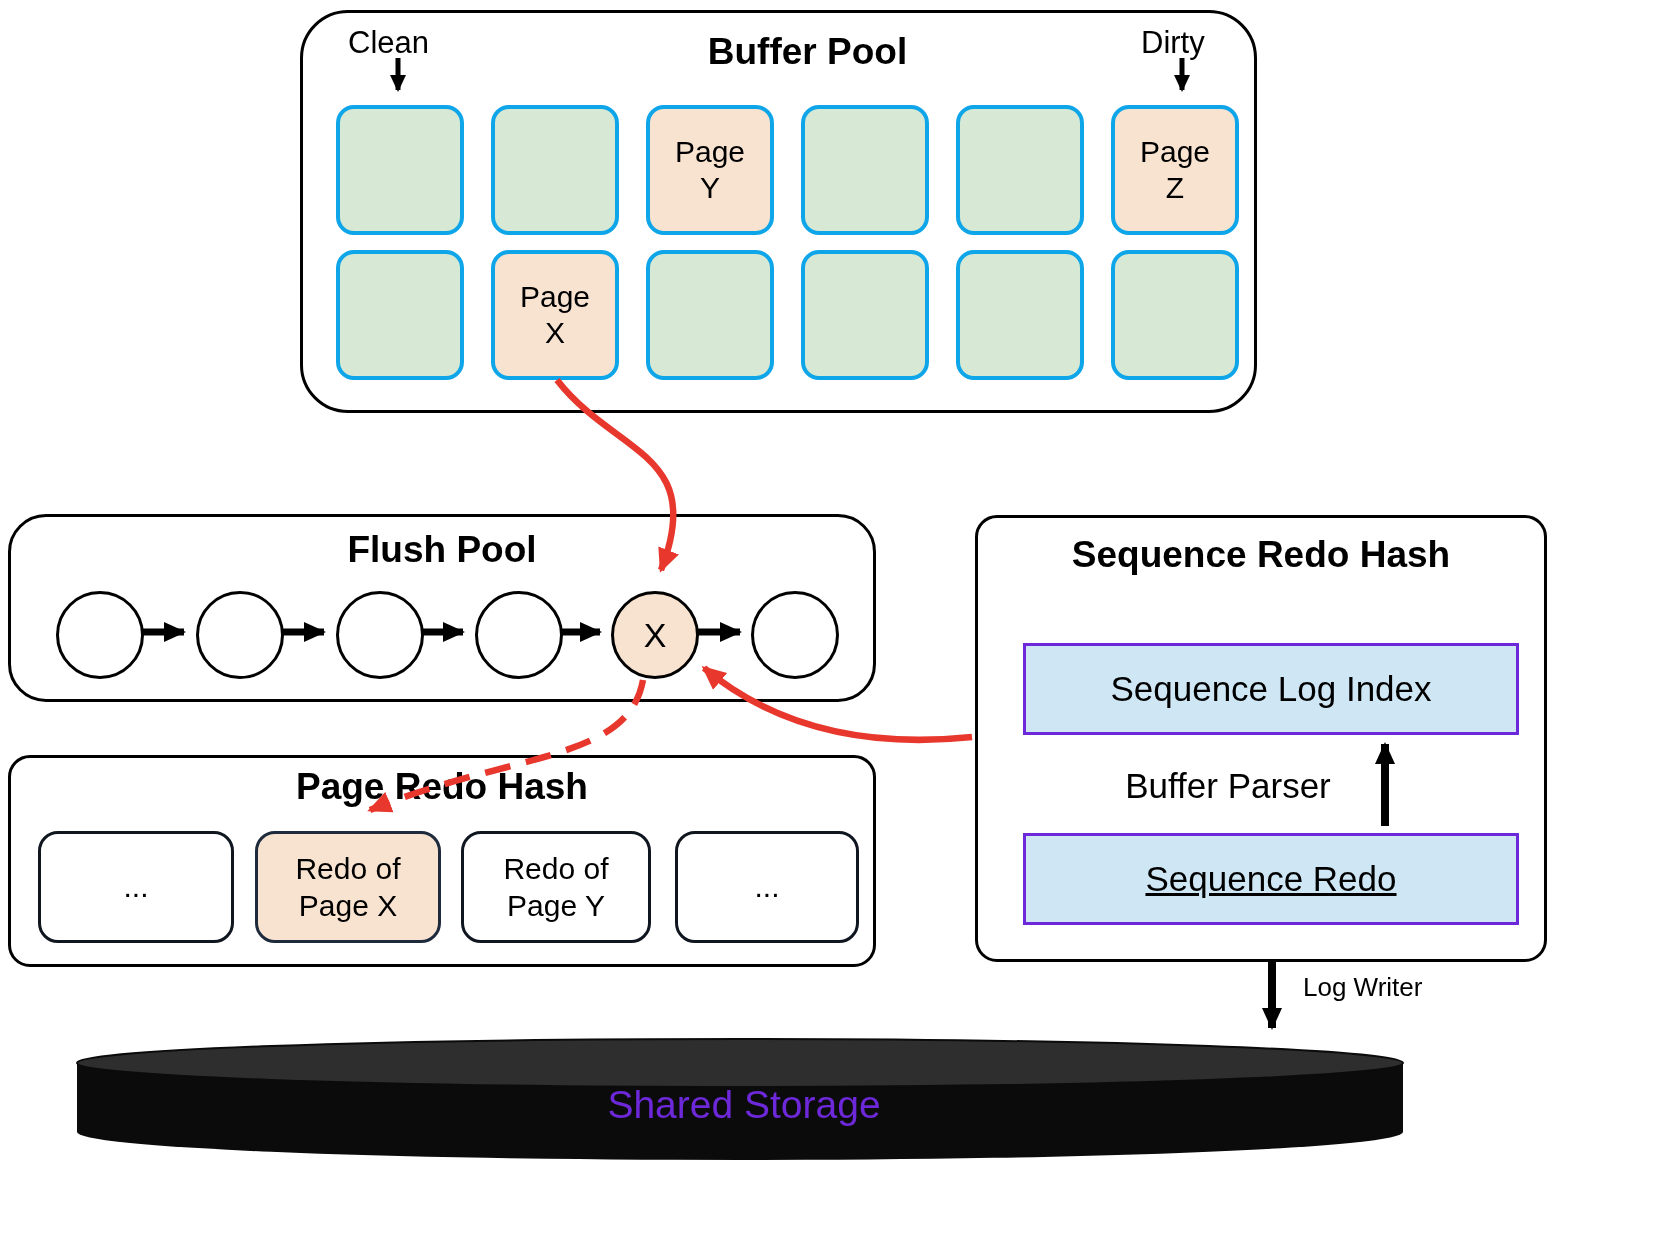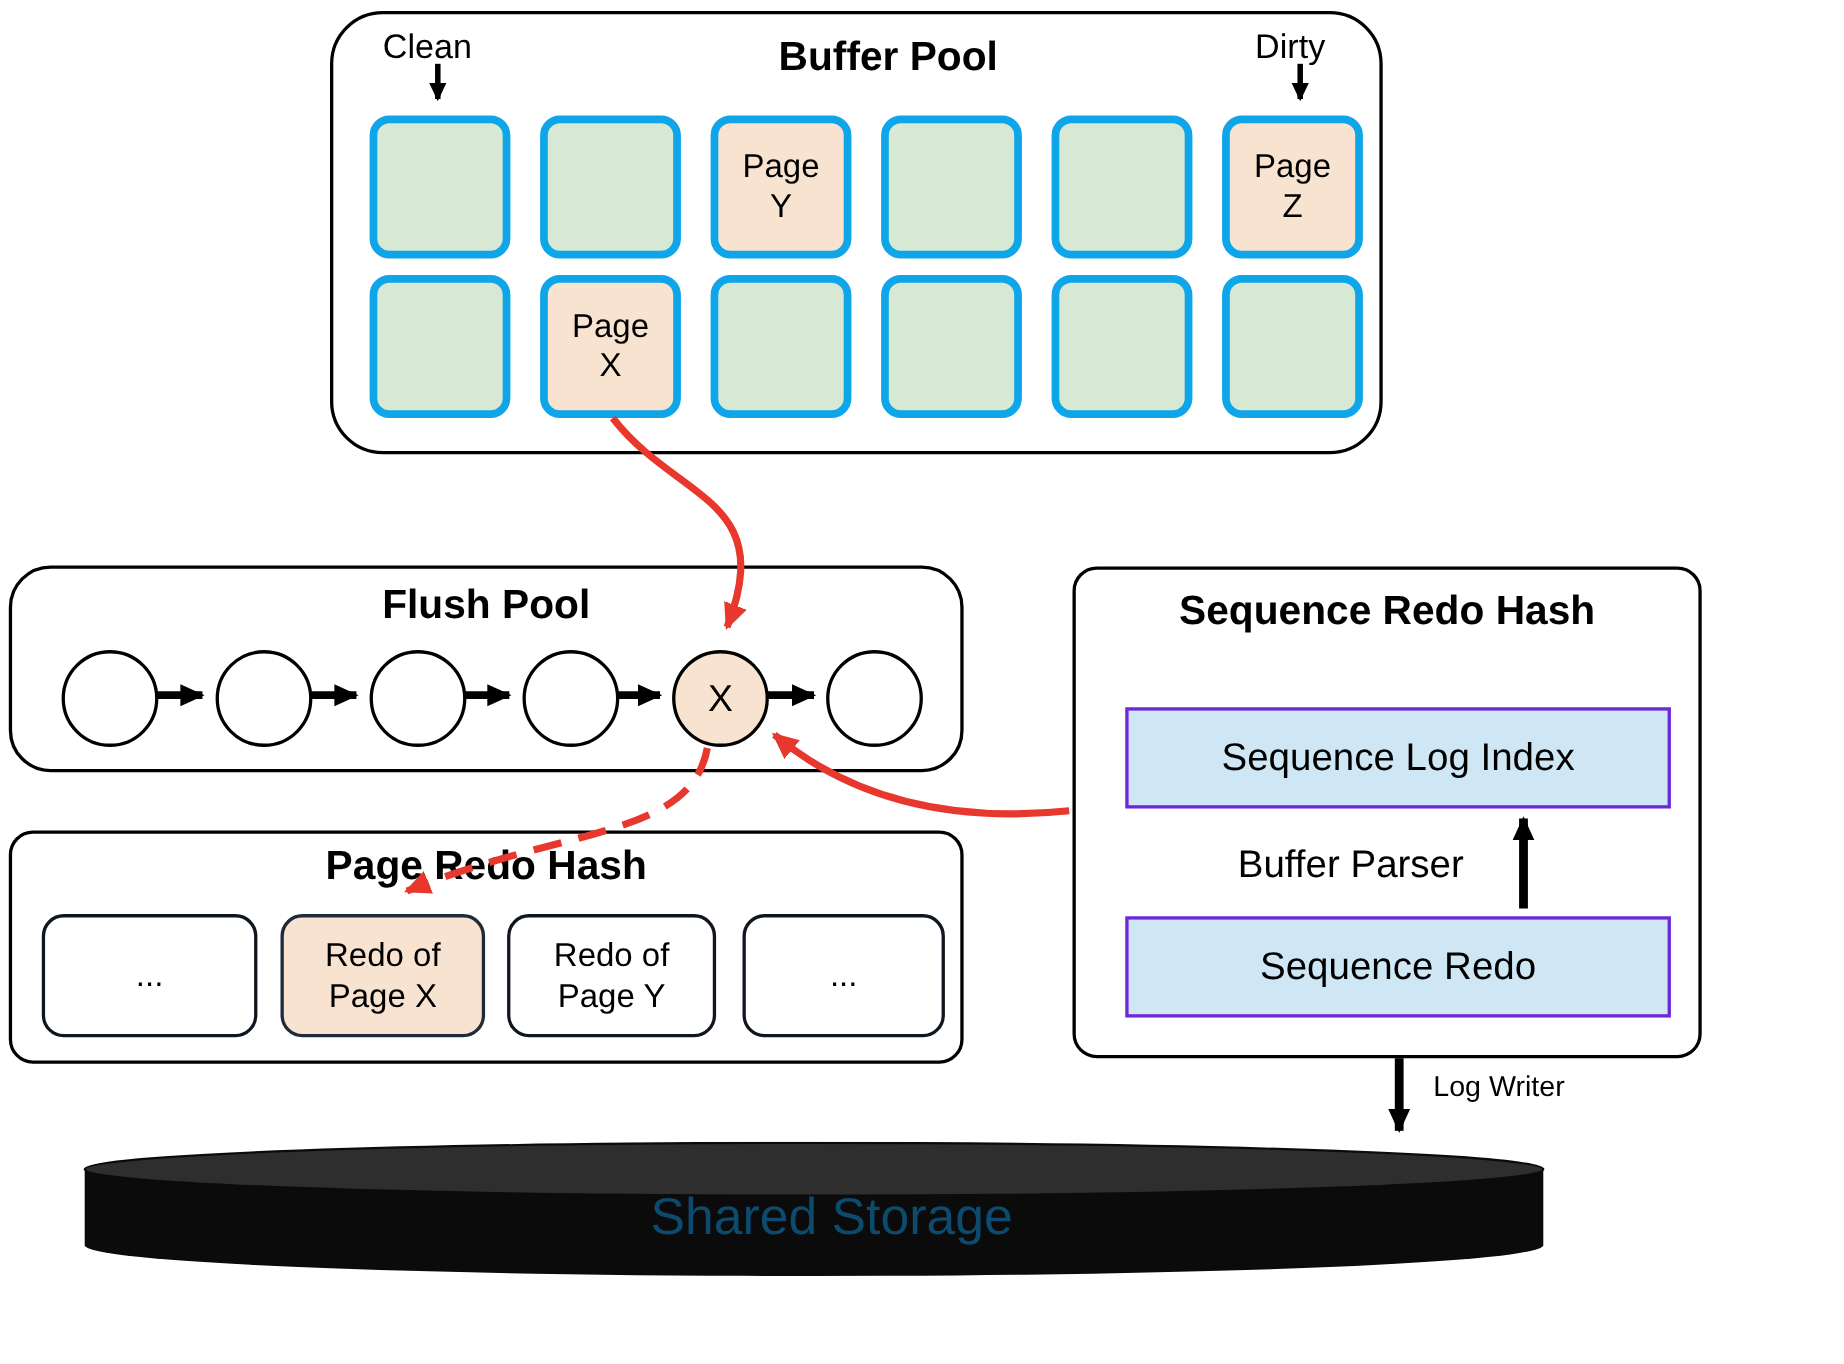--- a/index.html
+++ b/index.html
@@ -3,39 +3,39 @@
 <meta charset="utf-8">
 <style>
   html,body{margin:0;padding:0;background:#ffffff;}
   .canvas{position:relative;width:1676px;height:1240px;background:#ffffff;
           font-family:"Liberation Sans",sans-serif;color:#000;overflow:hidden;}
   .panel{position:absolute;background:#ffffff;border:3.5px solid #000;box-sizing:border-box;}
   .panel-title{position:absolute;left:0;width:100%;text-align:center;font-weight:700;font-size:37px;}
   .annot{position:absolute;font-size:31px;}
   .cell-grid{position:absolute;display:grid;grid-template-columns:repeat(6,128px);grid-auto-rows:130px;
              column-gap:27px;row-gap:15px;}
-  .bp-cell{border:7px solid #0ea5e9;border-radius:18px;background:#d7e9d4;box-sizing:border-box;
+  .bp-cell{border:4px solid #0ea5e9;border-radius:18px;background:#d7e9d4;box-sizing:border-box;
            display:flex;align-items:center;justify-content:center;text-align:center;
            font-size:30px;line-height:1.2;white-space:pre-line;}
   .bp-cell.dirty{background:#f8e3d1;}
   .fp-node{position:absolute;width:88px;height:88px;border:3.5px solid #000;border-radius:50%;
            background:#fff;box-sizing:border-box;display:flex;align-items:center;justify-content:center;
            font-size:34px;}
   .fp-node.dirty{background:#f8e3d1;}
   .prh-cell{position:absolute;height:112px;border:3px solid #10161f;border-radius:20px;background:#fff;
             box-sizing:border-box;display:flex;align-items:center;justify-content:center;text-align:center;
             font-size:30px;line-height:1.25;white-space:pre-line;}
   .prh-cell.dirty{background:#f8e3d1;border-color:#1e2b3c;}
   .blue-box{position:absolute;left:45px;width:496px;height:92px;background:#cfe7f5;border:3px solid #6d28d9;
             box-sizing:border-box;display:flex;align-items:center;justify-content:center;font-size:35px;}
   .overlay{position:absolute;left:0;top:0;pointer-events:none;z-index:10;}
   .storage{position:absolute;left:75px;top:1038px;width:1330px;height:124px;}
   .storage svg{position:absolute;left:0;top:0;}
-  .storage-label{position:absolute;left:16px;top:0;width:100%;height:100%;display:flex;align-items:center;
-                 justify-content:center;color:#0c4a6e;font-size:47px;padding-top:10px;box-sizing:border-box;}
+  .storage-label{position:absolute;left:4px;top:0;width:100%;height:100%;display:flex;align-items:center;
+                 justify-content:center;color:#6d28d9;font-size:39px;padding-top:10px;box-sizing:border-box;}
 </style>
 </head>
 <body>
 
 <div class="canvas">
 
   <div class="panel" style="left:300px;top:10px;width:957px;height:403px;border-radius:48px;">
     <div class="panel-title" style="top:18px;padding-left:29px;">Buffer Pool</div>
     <div class="annot" style="left:45px;top:12px;">Clean</div>
     <div class="annot" style="left:838px;top:12px;">Dirty</div>
@@ -75,21 +75,21 @@
 Page X</div>
     <div class="prh-cell" style="left:450px;top:73px;width:190px;">Redo of
 Page Y</div>
     <div class="prh-cell" style="left:664px;top:73px;width:184px;">...</div>
   </div>
 
   <div class="panel" style="left:975px;top:515px;width:572px;height:447px;border-radius:22px;">
     <div class="panel-title" style="top:16px;">Sequence Redo Hash</div>
     <div class="blue-box" style="top:125px;">Sequence Log Index</div>
     <div class="annot" style="left:85px;top:248px;width:330px;text-align:center;font-size:35px;">Buffer Parser</div>
-    <div class="blue-box" style="top:315px;">Sequence Redo</div>
+    <div class="blue-box" style="top:315px;text-decoration:underline;">Sequence Redo</div>
   </div>
 
   <div class="annot" style="left:1303px;top:972px;font-size:26px;">Log Writer</div>
 
   <div class="storage">
     <svg width="1330" height="124" viewBox="0 0 1330 124">
       <path d="M2,26 L2,94 A663,28 0 0 0 1328,94 L1328,26 Z" fill="#0b0b0b"></path>
       <ellipse cx="665" cy="25" rx="663" ry="24" fill="#2e2e2e" stroke="#0b0b0b" stroke-width="2"></ellipse>
     </svg>
     <div class="storage-label">Shared Storage</div>

